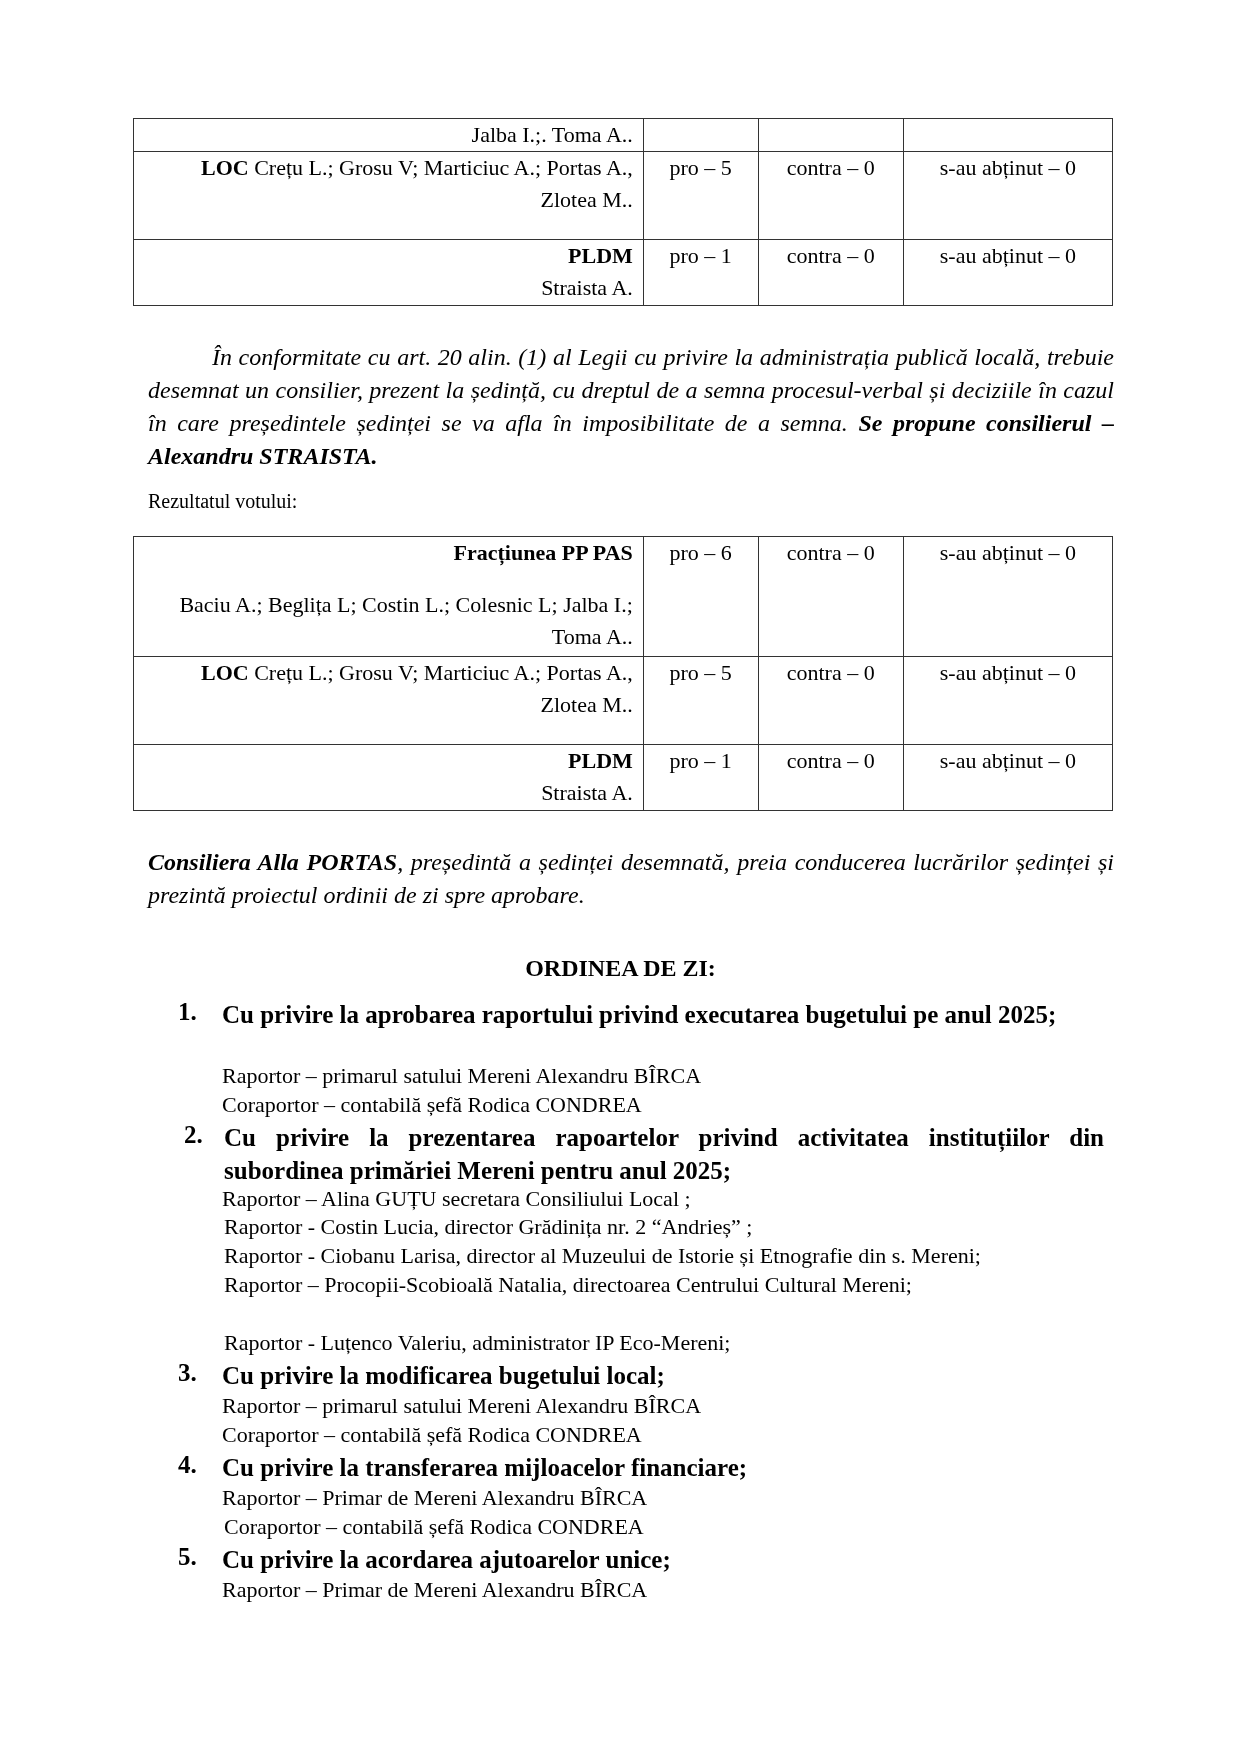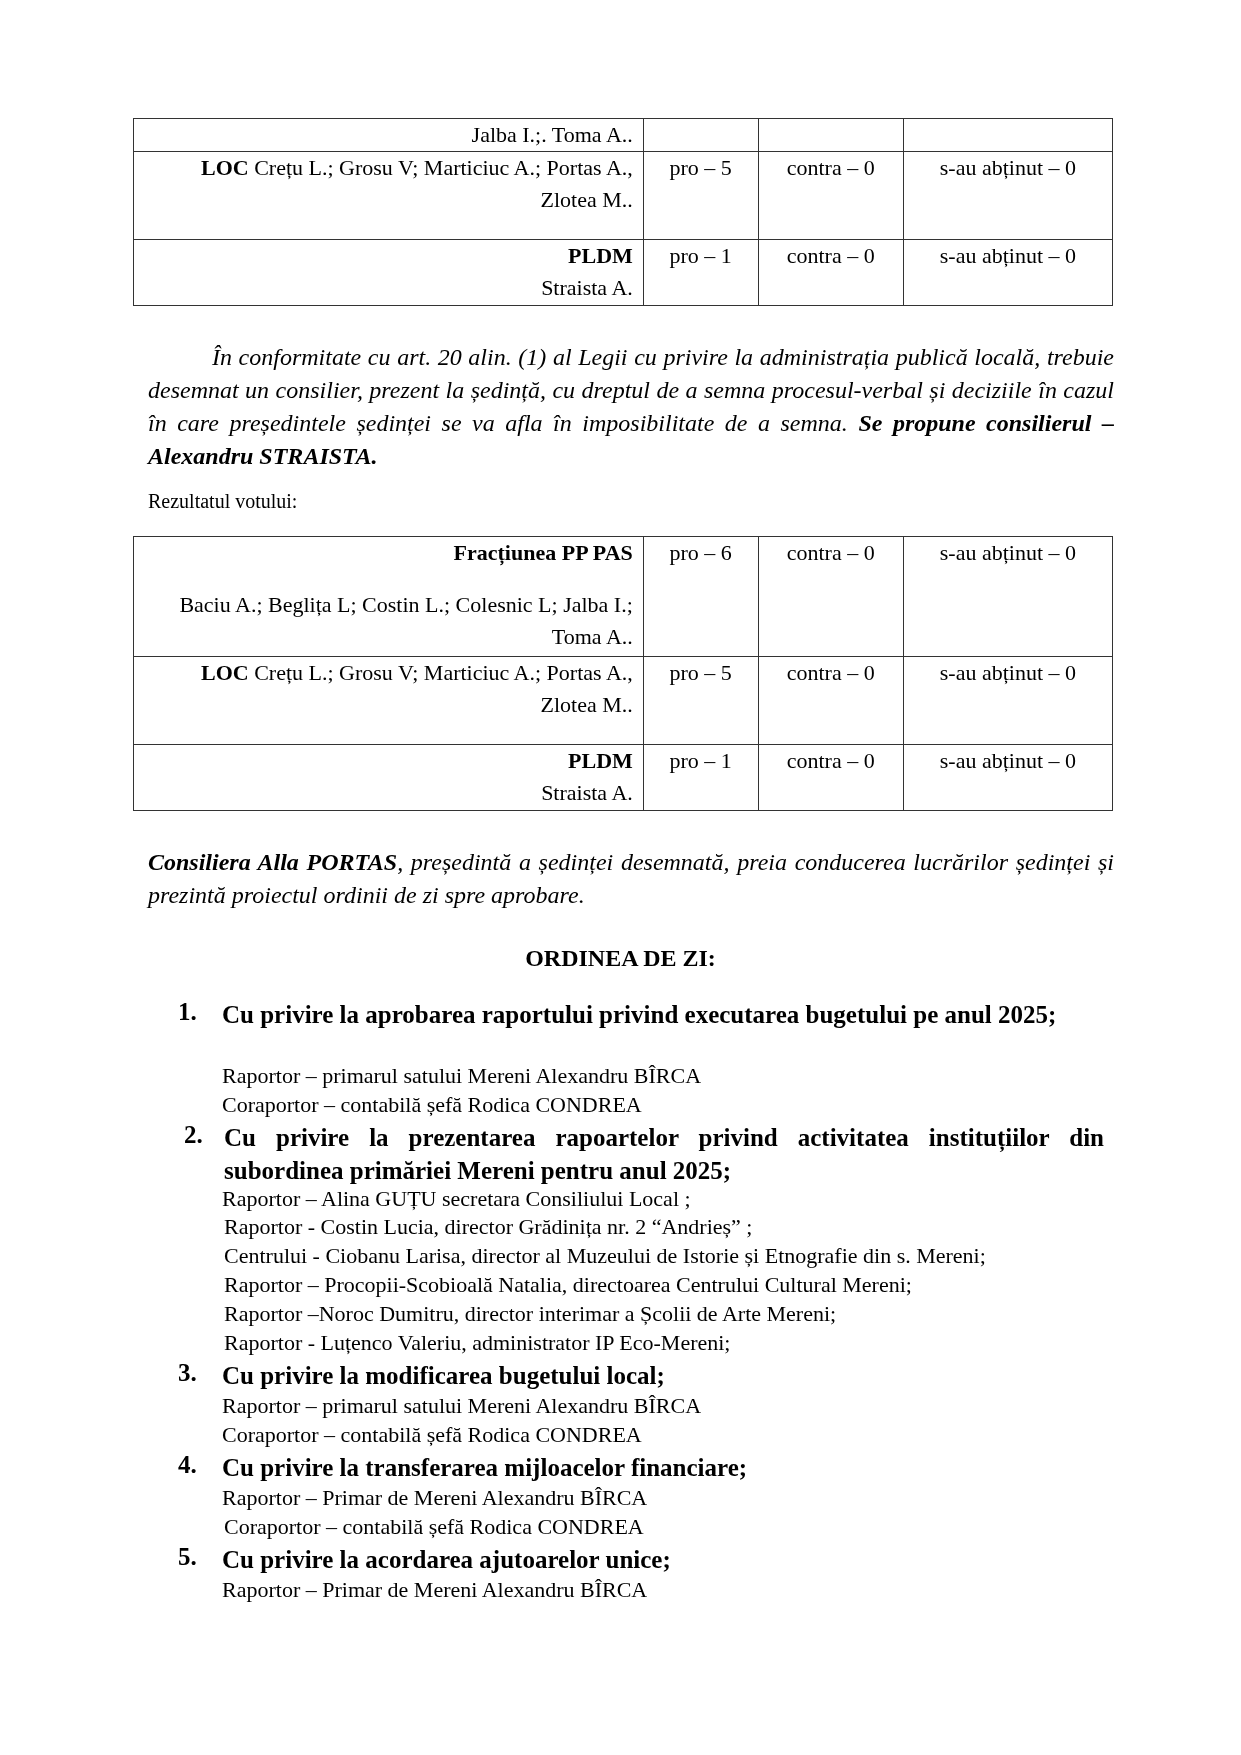--- a/index.html
+++ b/index.html
@@ -24,21 +24,21 @@
     table.vote td.c4 { width: 185px; text-align: center; }
     .b { font-weight: bold; }
     .para {
       position: absolute; left: 148px; width: 966px;
       text-align: justify; font-size: 24px; line-height: 33px; font-style: italic;
     }
     .para .indent { display: inline-block; width: 64px; }
     .label { position: absolute; left: 148px; font-size: 20px; }
     .heading {
       position: absolute; left: 0; width: 1241px; text-align: center;
-      font-size: 24px; font-weight: bold;
+      font-size: 24px; font-weight: bold; margin-top: 10px;
     }
     .agenda-title {
       position: absolute; left: 222px; width: 892px; font-weight: bold;
       font-size: 25px; line-height: 33px; text-align: justify;
     }
     .num { position: absolute; font-weight: bold; font-size: 25px; }
     .rap { position: absolute; left: 222px; font-size: 22px; line-height: 29px; white-space: nowrap; }
   </style>
 </head>
 <body>
@@ -115,23 +115,22 @@
 
   <div class="num" style="left:178px; top:998px;">1.</div>
   <div class="agenda-title" style="top:998px;">Cu privire la aprobarea raportului  privind executarea  bugetului pe anul 2025;</div>
   <div class="rap" style="top:1061px;">Raportor – primarul satului Mereni Alexandru BÎRCA</div>
   <div class="rap" style="top:1090px;">Coraportor – contabilă șefă Rodica CONDREA</div>
 
   <div class="num" style="left:184px; top:1121px;">2.</div>
   <div class="agenda-title" style="left:224px; width:880px; top:1121px;">Cu privire la prezentarea rapoartelor privind activitatea instituțiilor din subordinea primăriei Mereni pentru anul 2025;</div>
   <div class="rap" style="top:1184px;">Raportor – Alina GUȚU secretara Consiliului Local ;</div>
   <div class="rap" style="left:224px; top:1212px;">Raportor - Costin Lucia, director Grădinița nr. 2 “Andrieș” ;</div>
-  <div class="rap" style="left:224px; top:1241px;">Centrului - Ciobanu Larisa, director al Muzeului de Istorie și Etnografie din s. Mereni;</div>
+  <div class="rap" style="left:224px; top:1241px;">Raportor - Ciobanu Larisa, director al Muzeului de Istorie și Etnografie din s. Mereni;</div>
   <div class="rap" style="left:224px; top:1270px;">Raportor – Procopii-Scobioală Natalia, directoarea Centrului Cultural Mereni;</div>
-  <div class="rap" style="left:224px; top:1299px;">Raportor –Noroc Dumitru, director interimar a Școlii de Arte Mereni;</div>
   <div class="rap" style="left:224px; top:1328px;text-align:right;">Raportor - Luțenco Valeriu, administrator IP Eco-Mereni;</div>
 
   <div class="num" style="left:178px; top:1359px;">3.</div>
   <div class="agenda-title" style="top:1359px;">Cu privire la modificarea bugetului local;</div>
   <div class="rap" style="top:1391px;">Raportor – primarul satului Mereni Alexandru BÎRCA</div>
   <div class="rap" style="top:1420px;">Coraportor – contabilă șefă Rodica CONDREA</div>
 
   <div class="num" style="left:178px; top:1451px;">4.</div>
   <div class="agenda-title" style="top:1451px;">Cu privire la transferarea mijloacelor financiare;</div>
   <div class="rap" style="top:1483px;">Raportor – Primar de Mereni Alexandru BÎRCA</div>

